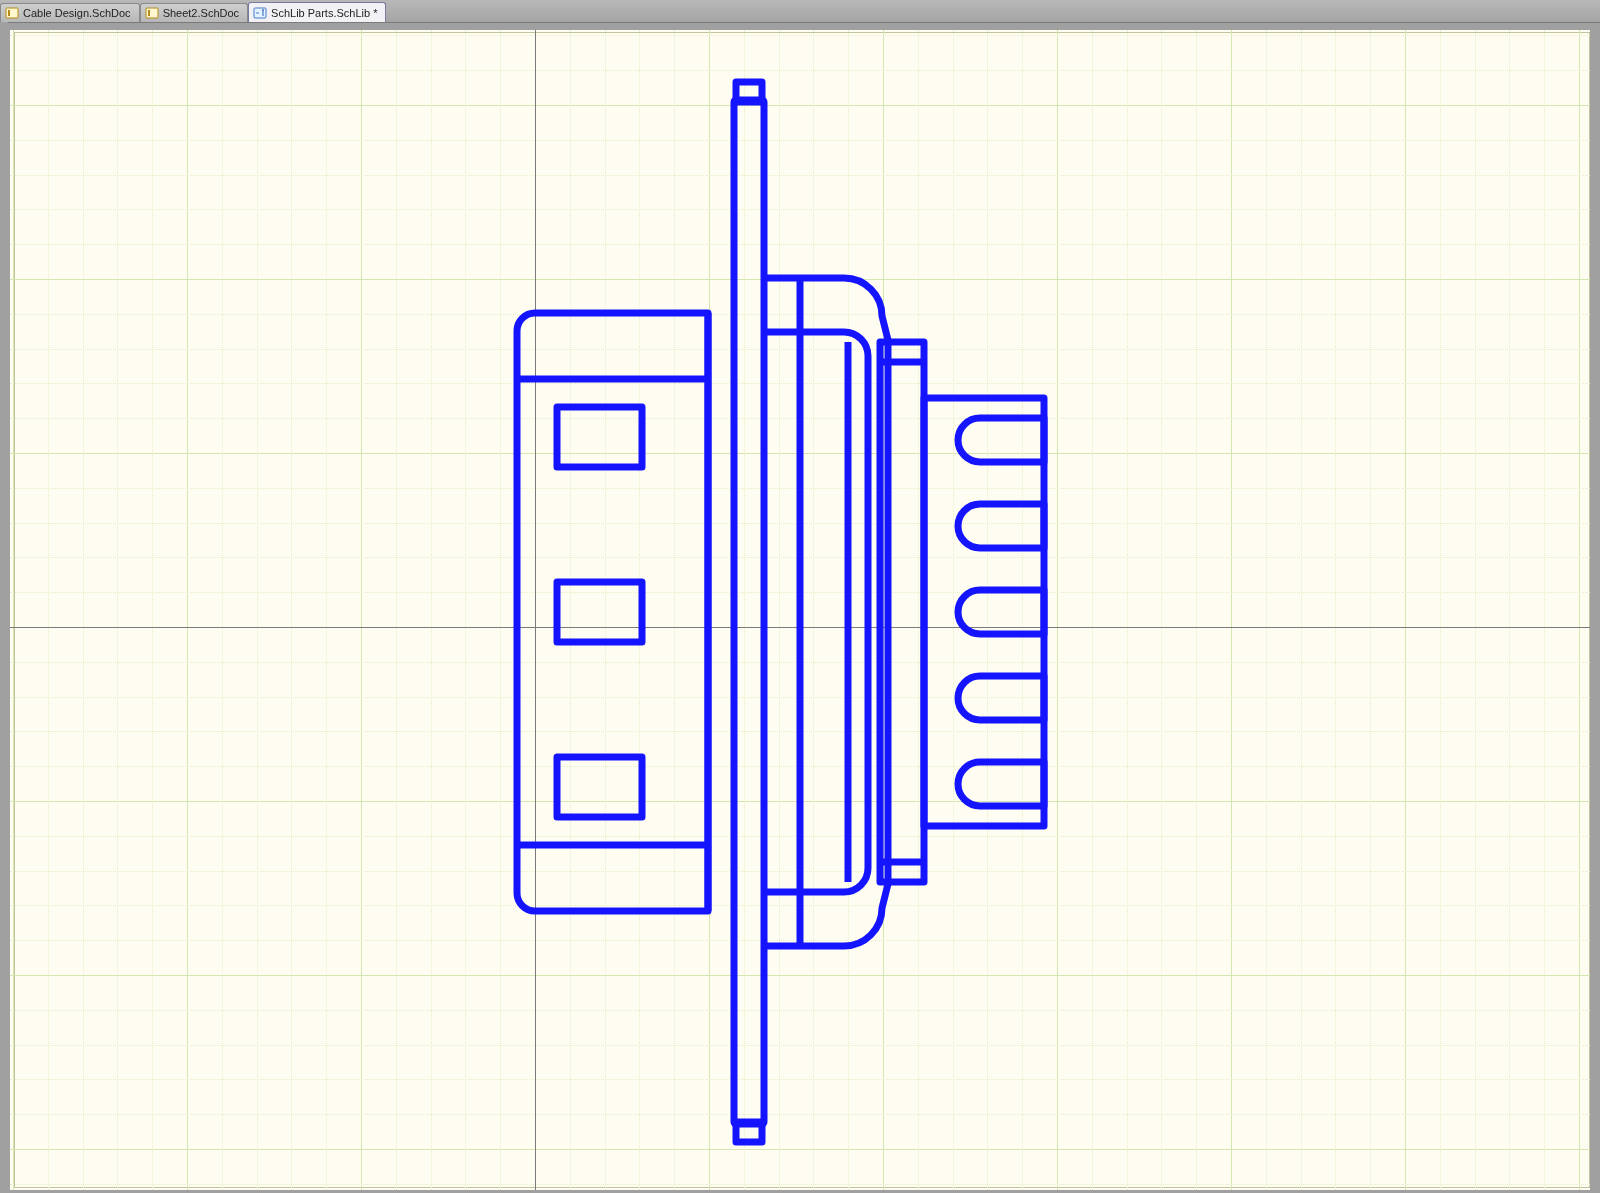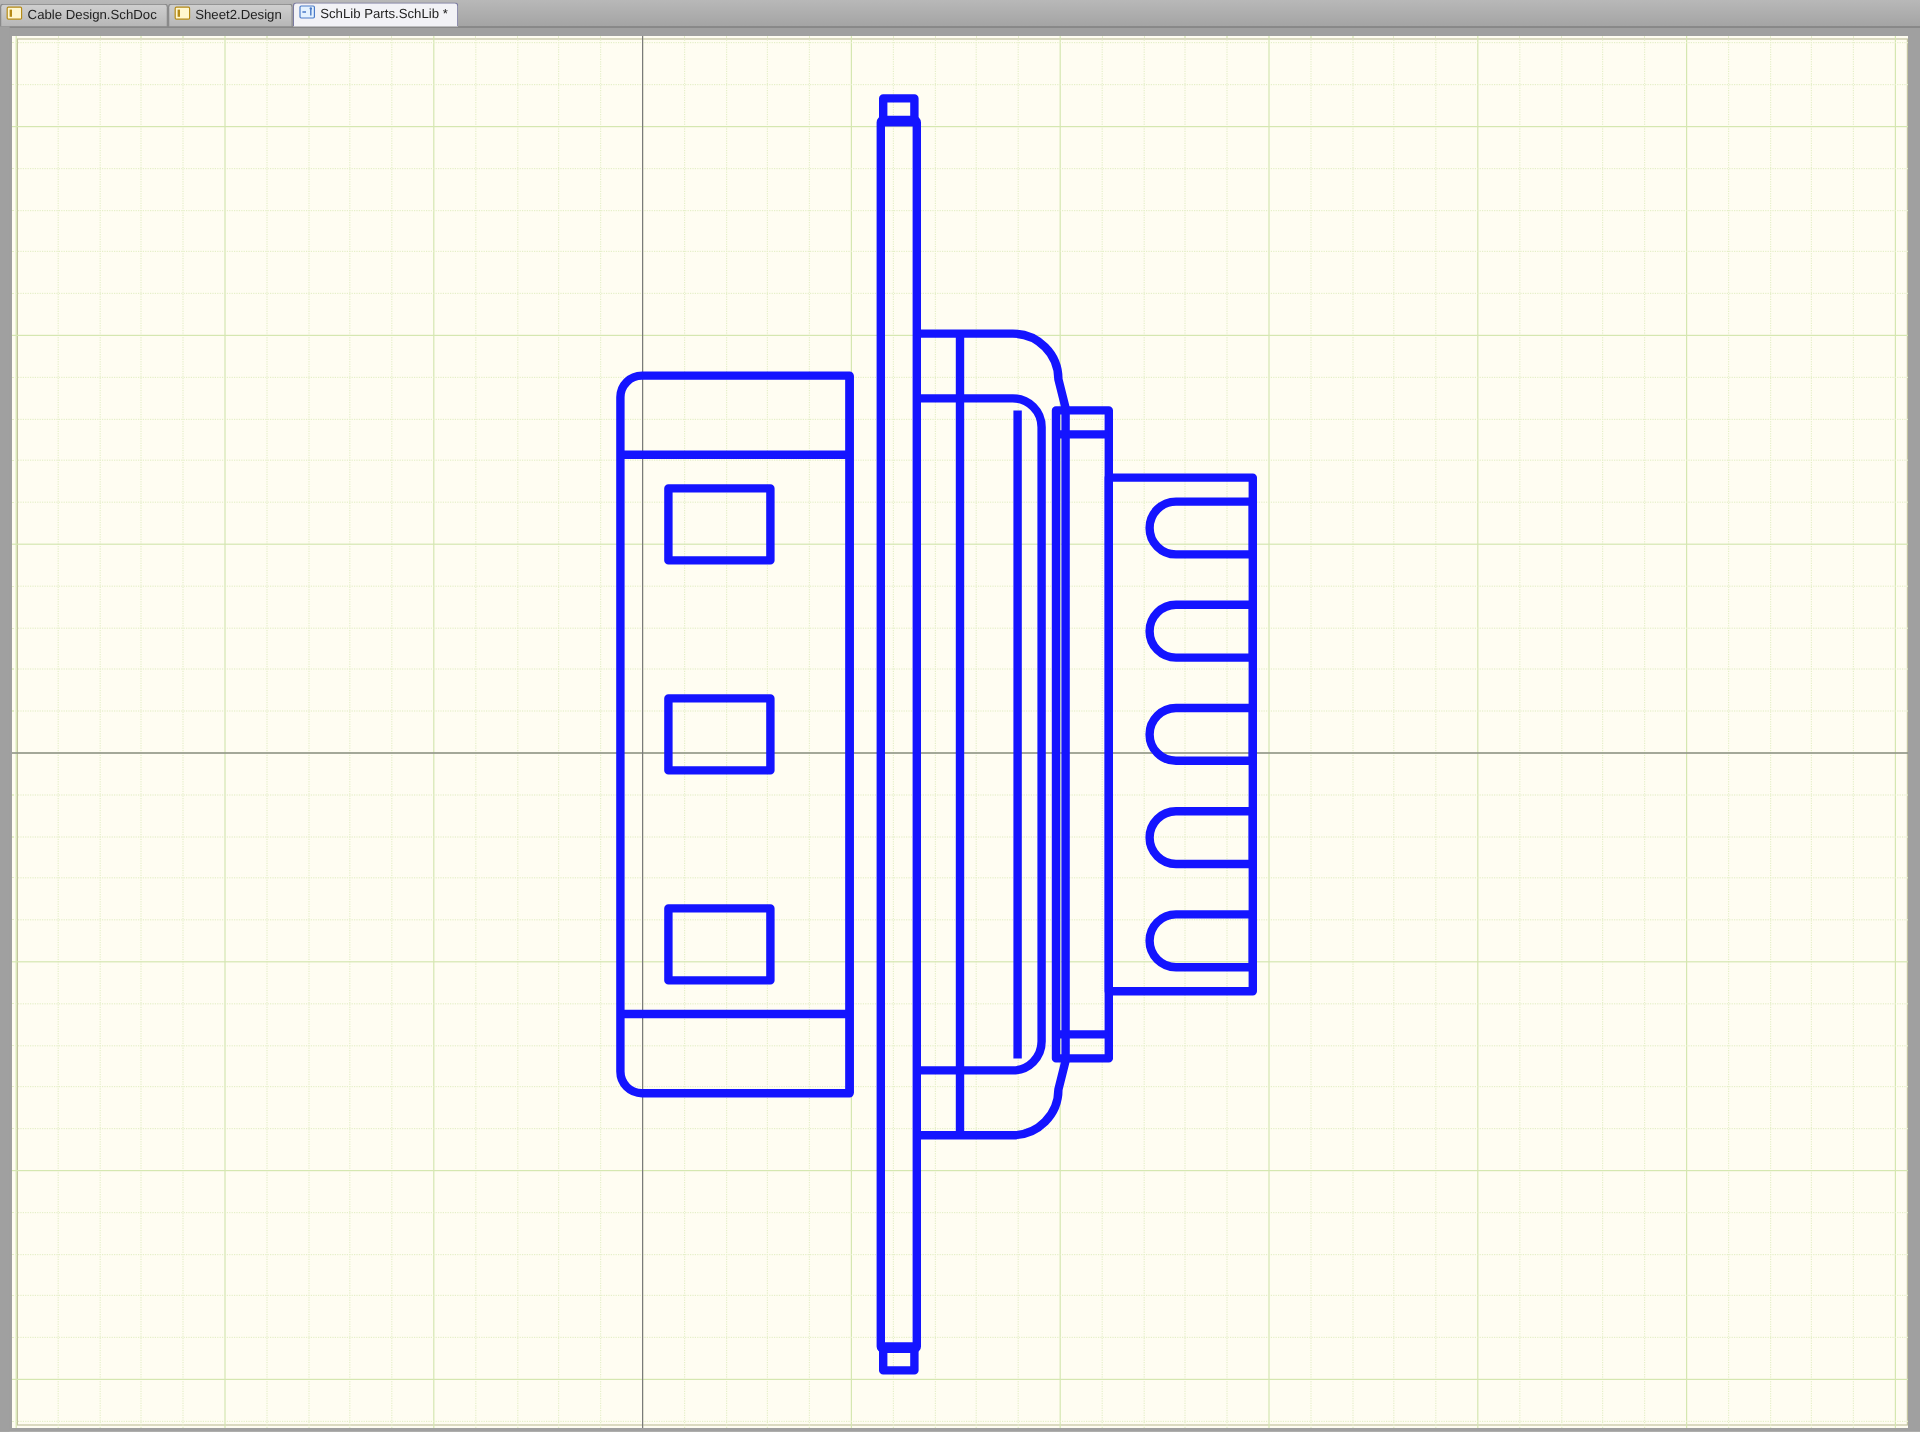--- a/index.html
+++ b/index.html
@@ -24,20 +24,21 @@
     align-items: flex-end;
   }
   .tab {
     height: 18px;
     margin-top: 3px;
     padding: 0 8px 0 4px;
     font-size: 11px;
     line-height: 18px;
     color: #222;
     display: flex;
+    align-items: center;
     gap: 4px;
     border: 1px solid #8A8A8A;
     border-bottom: none;
     border-top-left-radius: 3px;
     border-top-right-radius: 3px;
     background: linear-gradient(#CFCFCF, #B7B7B7);
     cursor: default;
     user-select: none;
   }
   .tab.active {
@@ -118,21 +119,21 @@
     </span>
     <span>Cable Design.SchDoc</span>
   </div>
   <div class="tab">
     <span class="ico">
       <svg width="14" height="14" viewBox="0 0 14 14">
         <rect x="1" y="2" width="12" height="10" rx="1" fill="#FFF7CF" stroke="#B58A16"></rect>
         <rect x="3" y="4" width="2" height="6" fill="#B58A16"></rect>
       </svg>
     </span>
-    <span>Sheet2.Design</span>
+    <span>Sheet2.SchDoc</span>
   </div>
   <div class="tab active">
     <span class="ico">
       <svg width="14" height="14" viewBox="0 0 14 14">
         <rect x="1" y="2" width="12" height="10" rx="1" fill="#E4F2FF" stroke="#4A7AC8"></rect>
         <path d="M3 7h3M10 4v6" stroke="#4A7AC8" stroke-width="1.2"></path>
         <circle cx="10" cy="4" r="1" fill="#4A7AC8"></circle>
       </svg>
     </span>
     <span>SchLib Parts.SchLib *</span>

